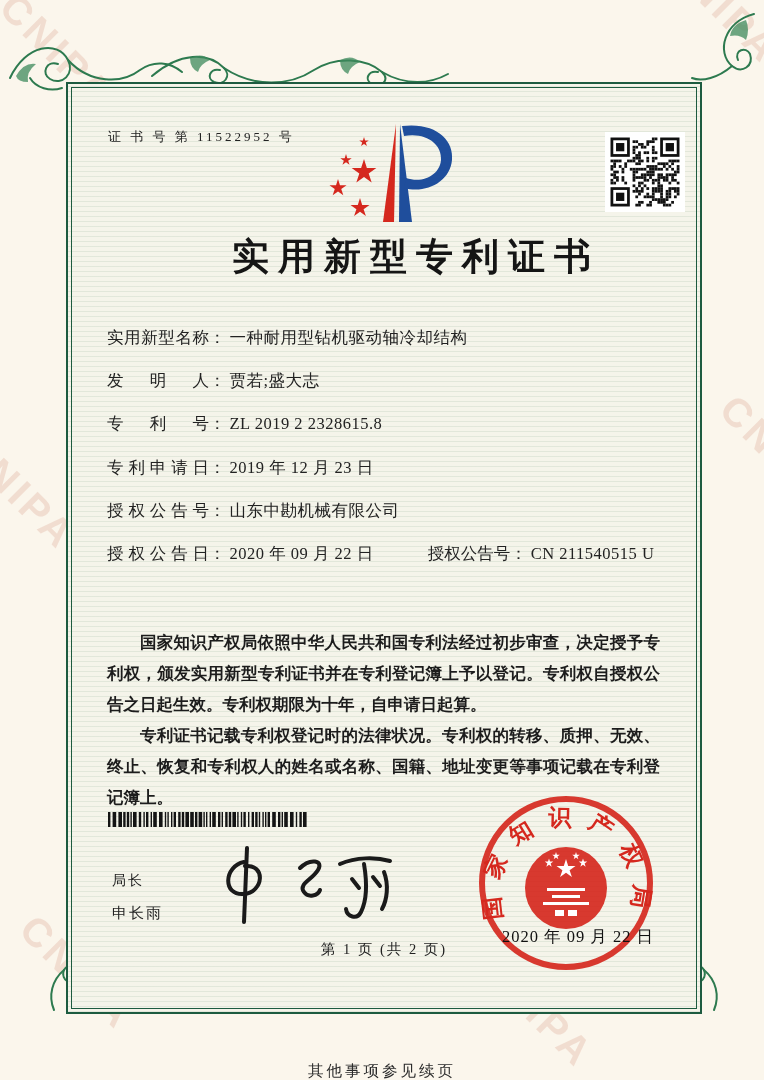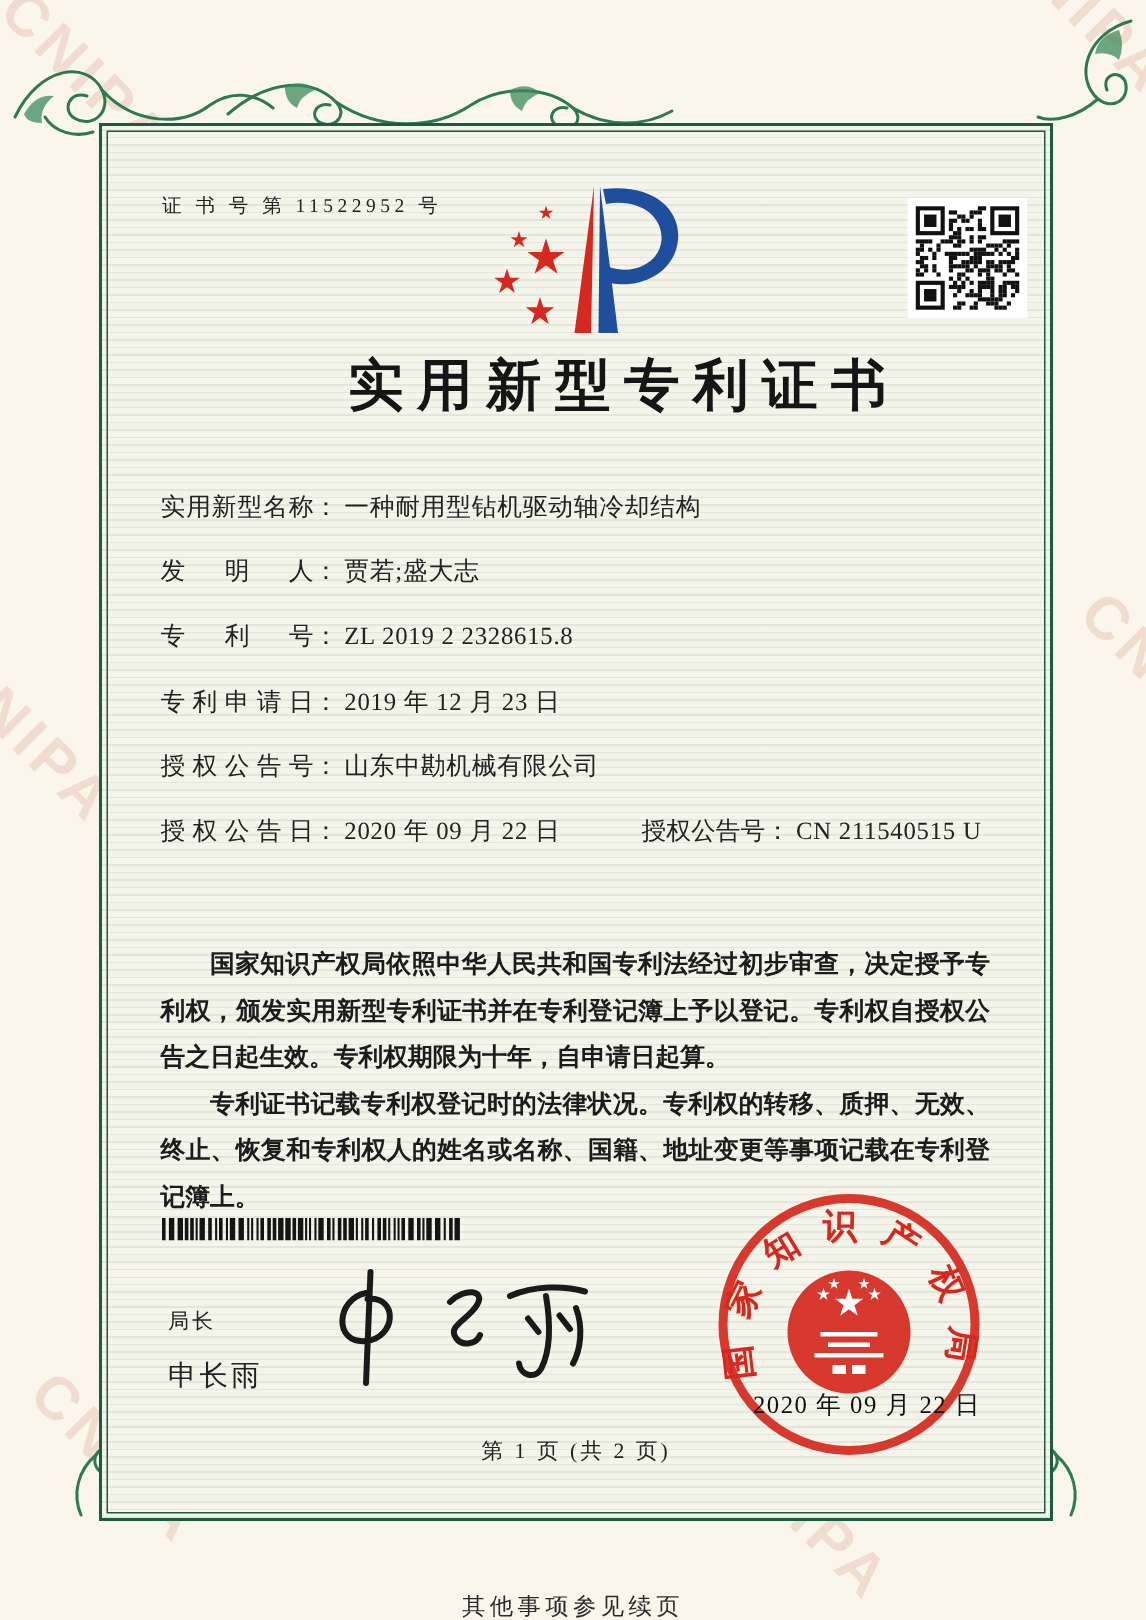--- a/index.html
+++ b/index.html
@@ -46,28 +46,28 @@
   .grant-pair2 { margin-left:54px; }
   
   .body-text {
     position:absolute; left:39px; right:40px; top:543px;
     font-size:16.5px; line-height:31px; text-align:justify; color:#1c1c1c;font-weight:bold;
   }
   .body-text p { text-indent:2em; }
   
   .barcode { position:absolute; left:40px; top:728px; }
   .sig-title { position:absolute; left:44px; top:788px; font-size:14px; font-family:"Liberation Sans","DejaVu Sans",sans-serif; letter-spacing:2px; }
-  .sig-name  { position:absolute; left:44px; top:820px; font-size:19px; font-family:"Liberation Sans","DejaVu Sans",sans-serif; letter-spacing:2px; }
+  .sig-name  { position:absolute; left:44px; top:820px; font-size:15px; font-family:"Liberation Sans","DejaVu Sans",sans-serif; letter-spacing:2px; }
   .sig-hand { position:absolute; left:146px; top:758px; }
   .seal { position:absolute; left:409px; top:710px; }
   .seal-date {
     position:absolute; left:390px; top:842px; width:240px; text-align:center;
     font-size:16.5px; color:#111; letter-spacing:1px;
   }
-  .page-no { position:absolute; top:874px; width:100%; text-align:center; font-size:14.5px; letter-spacing:2px; }
+  .page-no { position:absolute; top:856px; width:100%; text-align:center; font-size:14.5px; letter-spacing:2px; }
   .cont-note { position:absolute; top:1034px; width:100%; text-align:center; font-size:15.5px; letter-spacing:3px; color:#2a2a2a;margin-top:27px; }
 </style>
 </head>
 <body>
 
 <div class="page">
 
   <div class="wm" style="left:-14px; top:28px;">CNIPA</div>
   <div class="wm" style="left:652px; top:-16px;">CNIPA</div>
   <div class="wm" style="left:468px; top:300px;">CNIPA</div>

